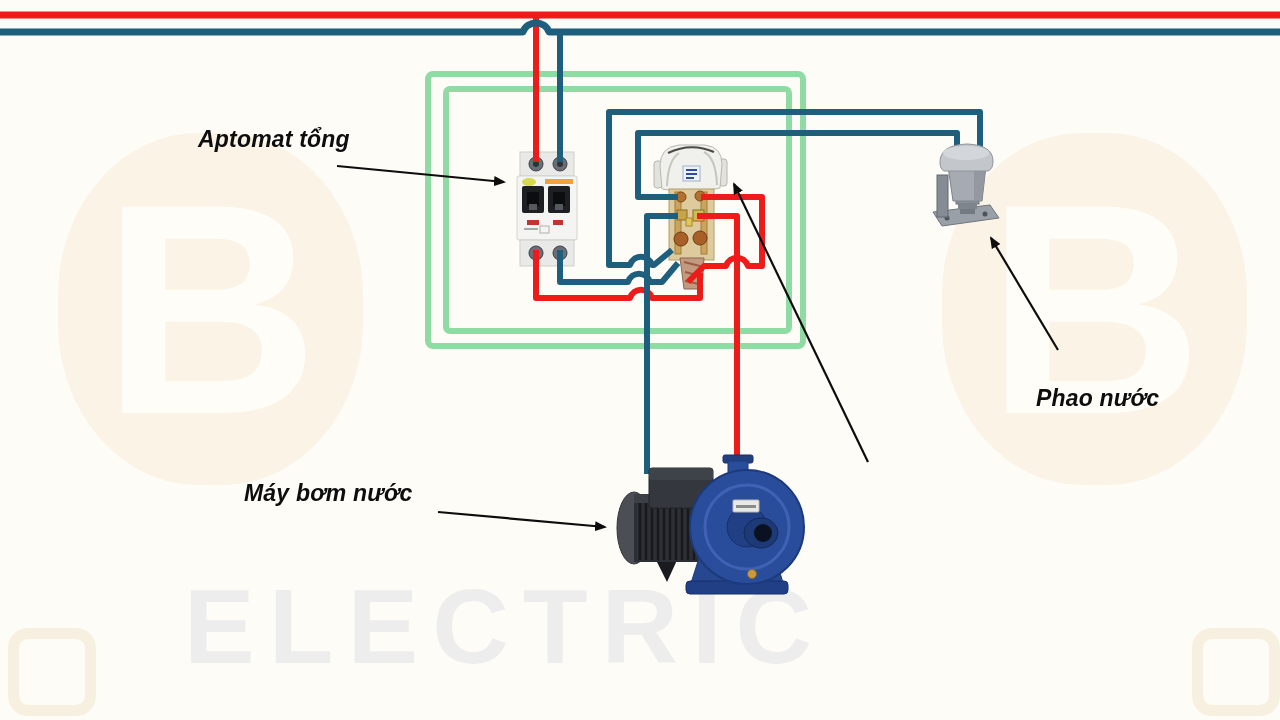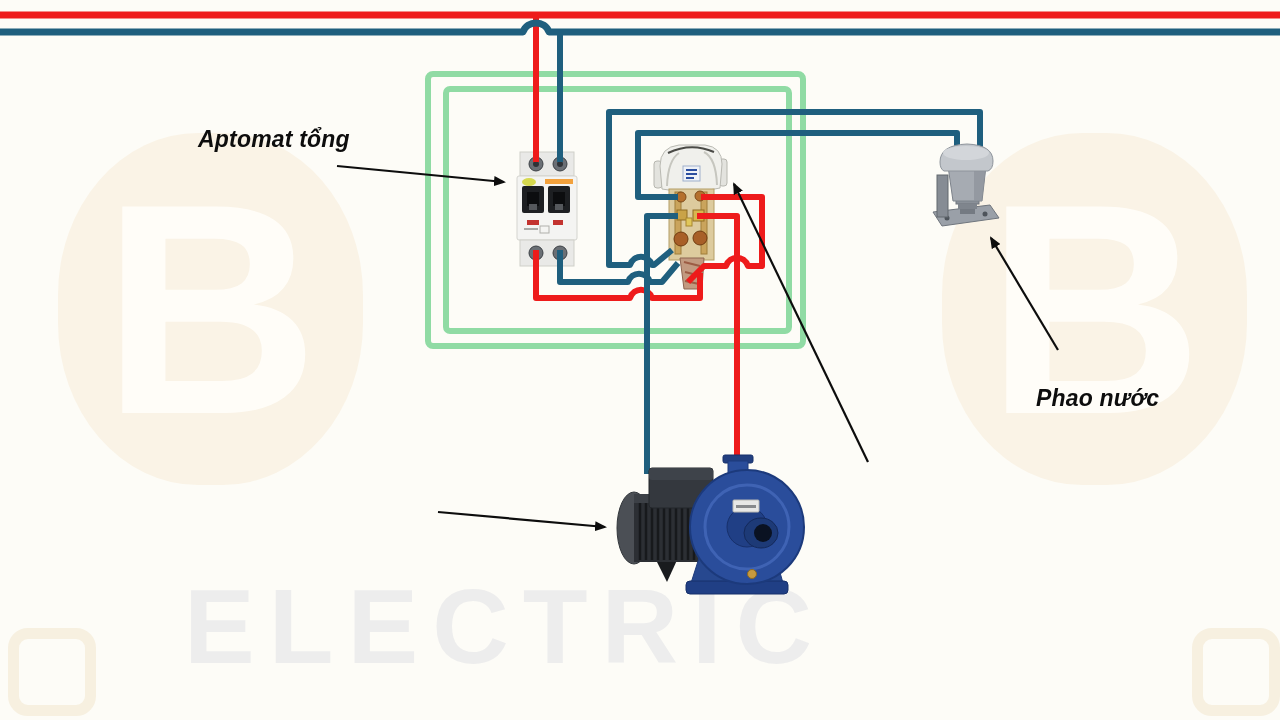--- a/index.html
+++ b/index.html
@@ -170,15 +170,16 @@
 
     <g stroke="#0d0d0d" stroke-width="2.2" fill="none">
       <path d="M337 166 L504 182" marker-end="url(#arrh)"></path>
       <path d="M438 512 L605 527" marker-end="url(#arrh)"></path>
       <path d="M868 462 L734 184" marker-end="url(#arrh)"></path>
       <path d="M1058 350 L991 238" marker-end="url(#arrh)"></path>
     </g>
   </svg>
 
   <div class="callout" style="left:198px;top:126px;">Aptomat tổng</div>
+  <div class="callout" style="left:244px;top:480px;">Máy bơm nước</div>
   <div class="callout" style="left:1036px;top:378px;margin-top:7px;">Phao nước</div>
 
 </div>
 
 </body></html>

